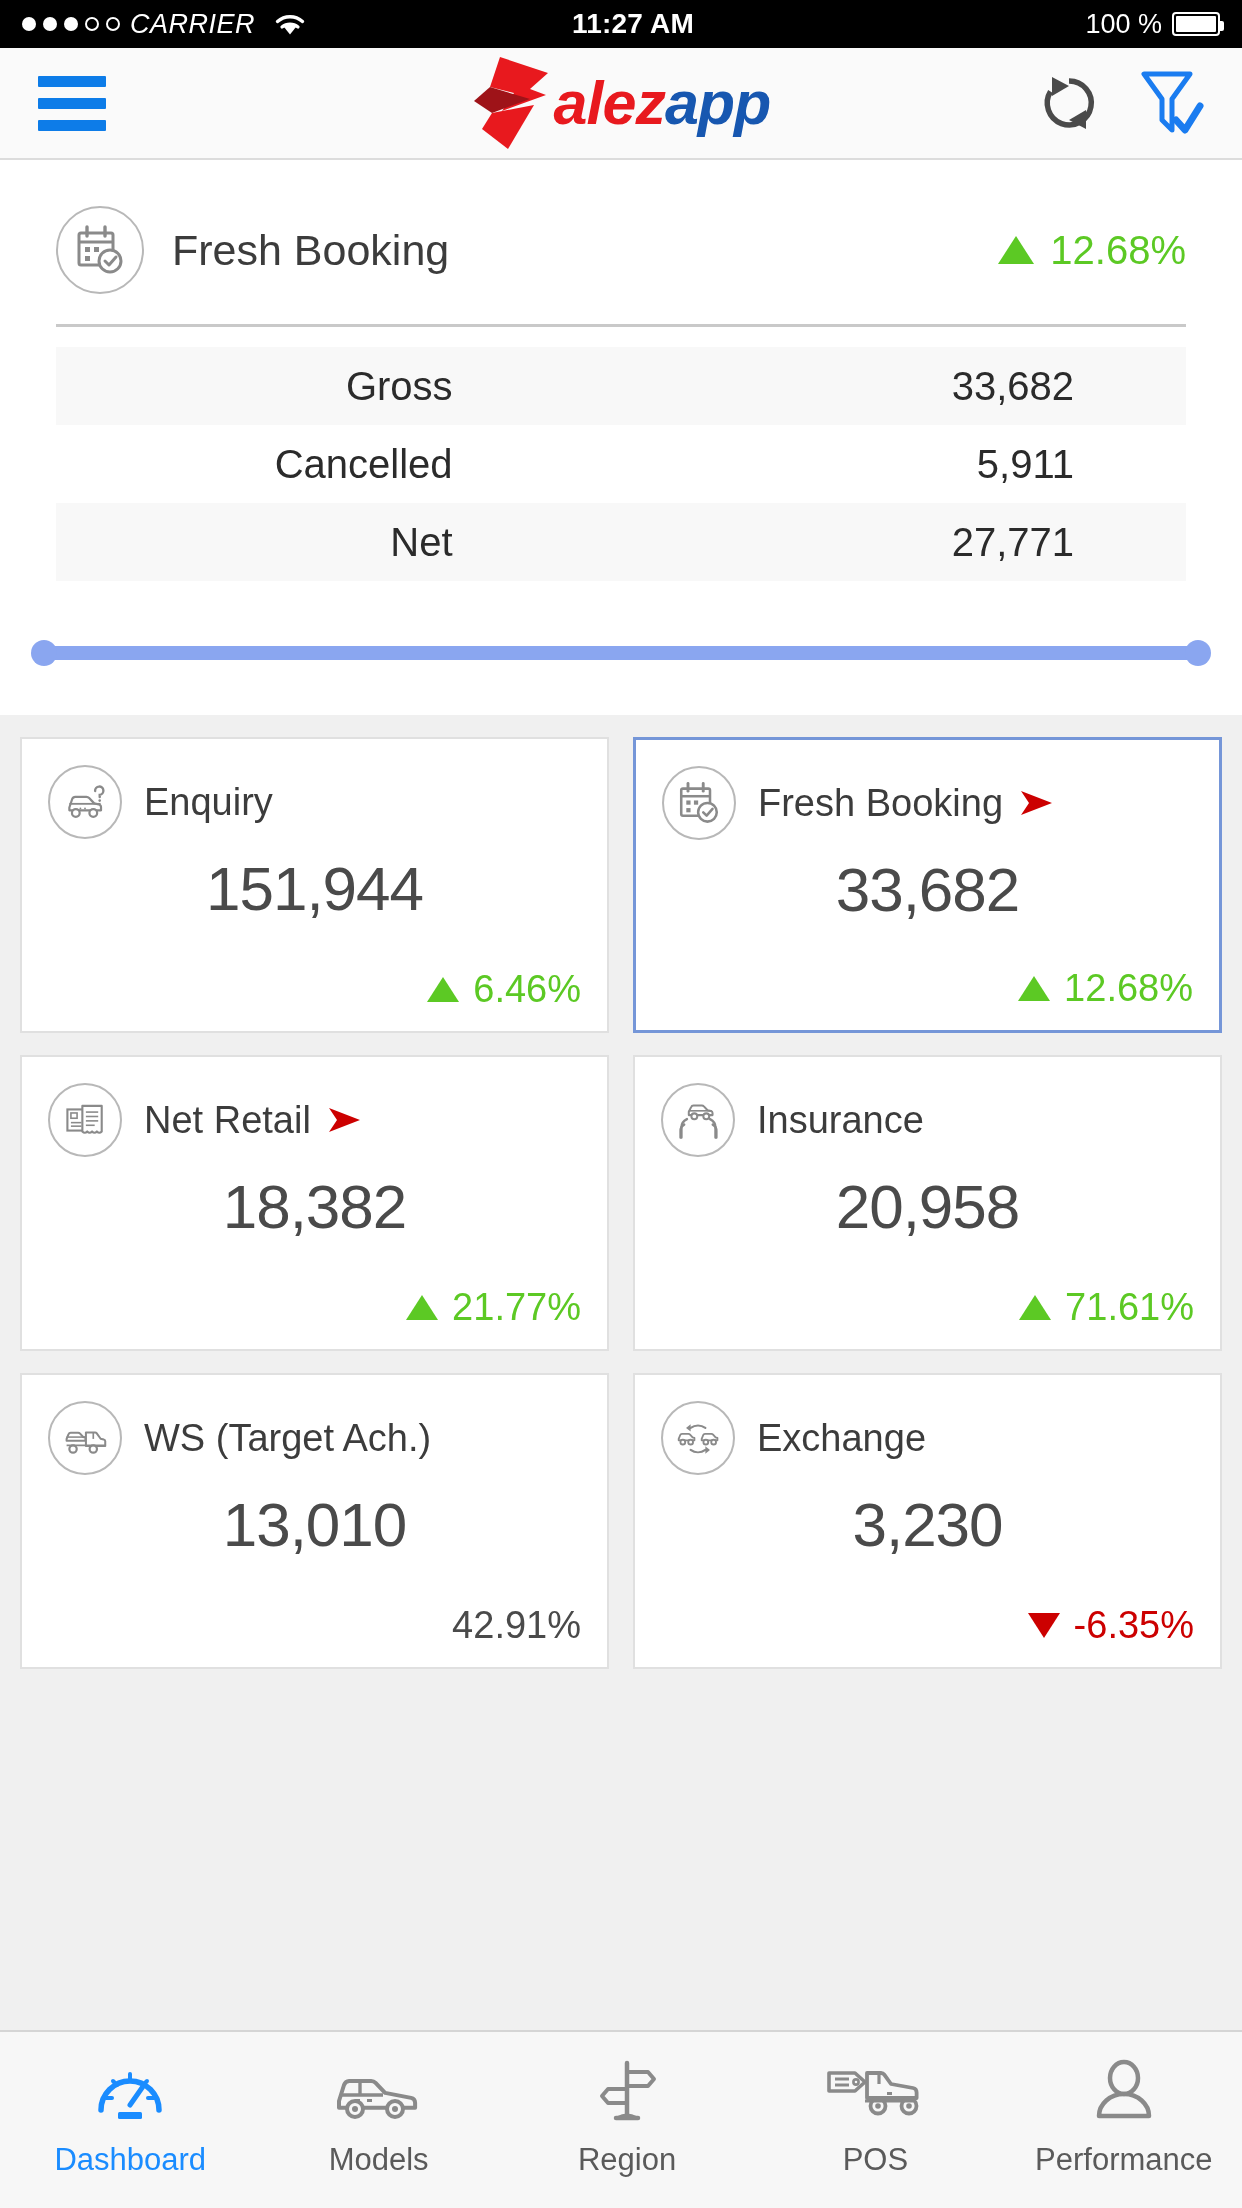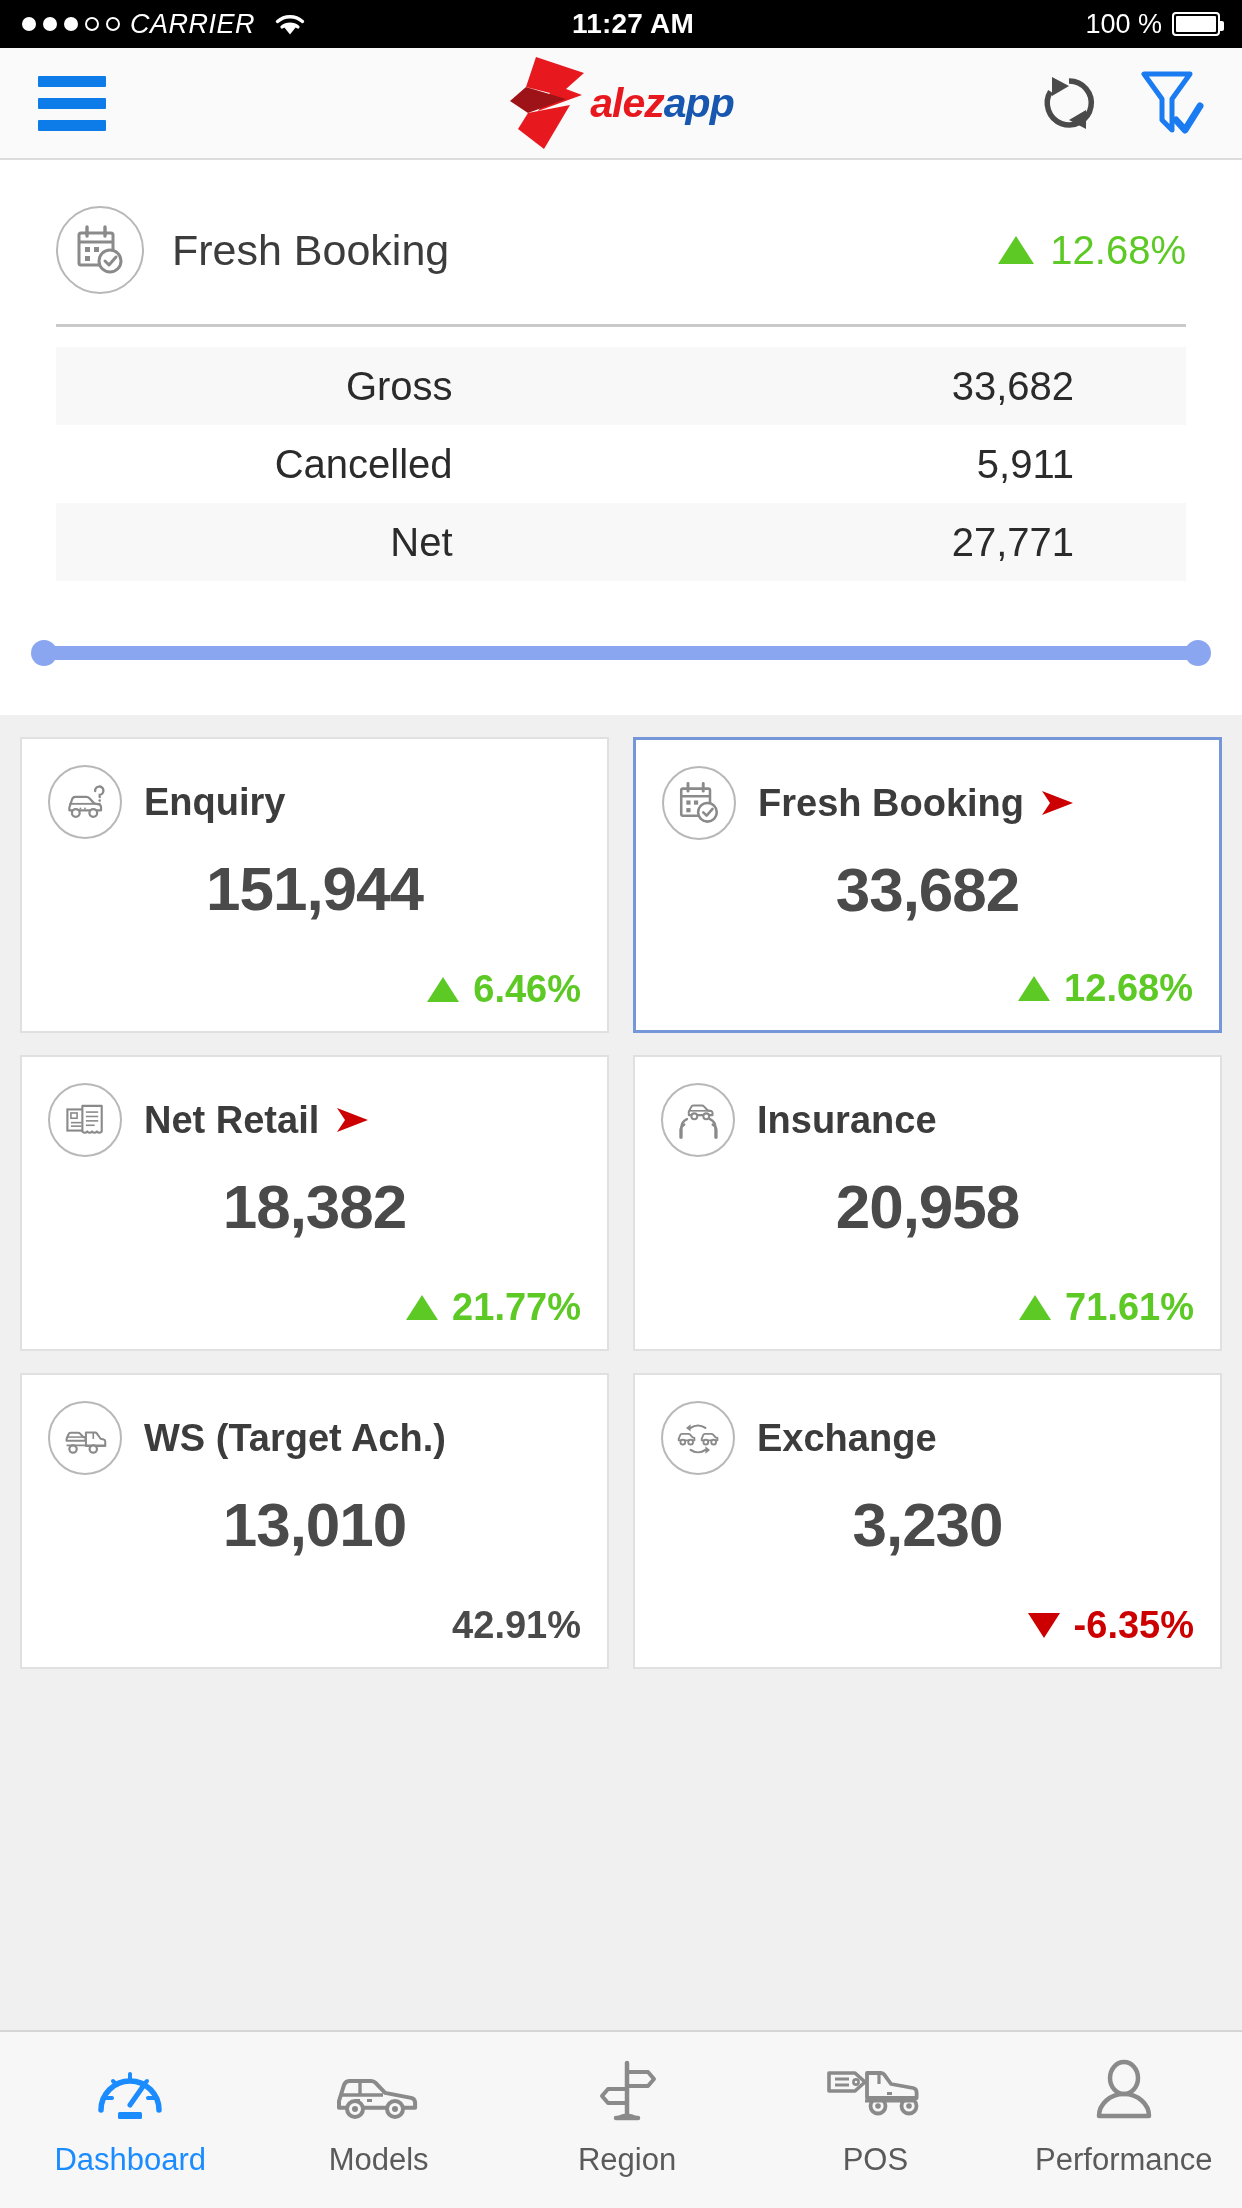--- a/index.html
+++ b/index.html
@@ -48,21 +48,21 @@
     border-bottom: 2px solid #dcdcdc; position: relative;
   }
   .hamburger { display: flex; flex-direction: column; gap: 11px; cursor: pointer; }
   .hamburger span { display: block; width: 68px; height: 11px; background: #0d7ce8; border-radius: 1px; }
   .logo {
     position: absolute; left: 0; right: 0; top: 0; bottom: 0;
     display: flex; align-items: center; justify-content: center;
     pointer-events: none;
   }
   .logo-inner { display: flex; align-items: center; }
-  .logo-text { font-size: 41px; font-weight: 800; font-style: italic; letter-spacing: -1px; line-height: 1; }
+  .logo-text { font-size: 61px; font-weight: 800; font-style: italic; letter-spacing: -1px; line-height: 1; }
   .logo-text .red { color: #e8191e; }
   .logo-text .blue { color: #1757b0; }
   .appbar-right { margin-left: auto; display: flex; align-items: center; gap: 38px; }
 
   
   .content { flex: 1; display: flex; flex-direction: column; background: #ec4899; overflow: hidden; }
 
   
   .summary { background: #fff; padding: 46px 56px 0 56px; }
   .summary-head { display: flex; align-items: center; padding-bottom: 30px; }
@@ -84,21 +84,21 @@
 
   
   .slider-wrap { background: #fff; padding: 62px 0 52px 0; display: flex; align-items: center; justify-content: center; }
   .slider { position: relative; width: 1180px; height: 20px; display: flex; align-items: center; }
   .slider-track { position: absolute; left: 10px; right: 10px; height: 14px; background: #8aa6f0; border-radius: 8px; }
   .slider-knob { position: absolute; width: 26px; height: 26px; border-radius: 50%; background: #8aa6f0; }
   .slider-knob.left { left: 0; }
   .slider-knob.right { right: 0; }
 
   
-  .grid-area { background: #f0f0f0; flex: 1; padding: 22px 20px 0 20px; font-weight: bold; }
+  .grid-area { background: #f0f0f0; flex: 1; padding: 22px 20px 0 20px; }
   .grid { display: grid; grid-template-columns: 1fr 1fr; gap: 22px 24px; }
   .card {
     background: #fff; border: 2px solid #e0e0e0; height: 296px;
     padding: 26px 26px 20px 26px; display: flex; flex-direction: column;
   }
   .card.selected { border: 3px solid #7596d8; }
   .card-head { display: flex; align-items: center; }
   .card-circ {
     width: 74px; height: 74px; border-radius: 50%; border: 2px solid #b8b8b8;
     display: flex; align-items: center; justify-content: center; flex: none;

